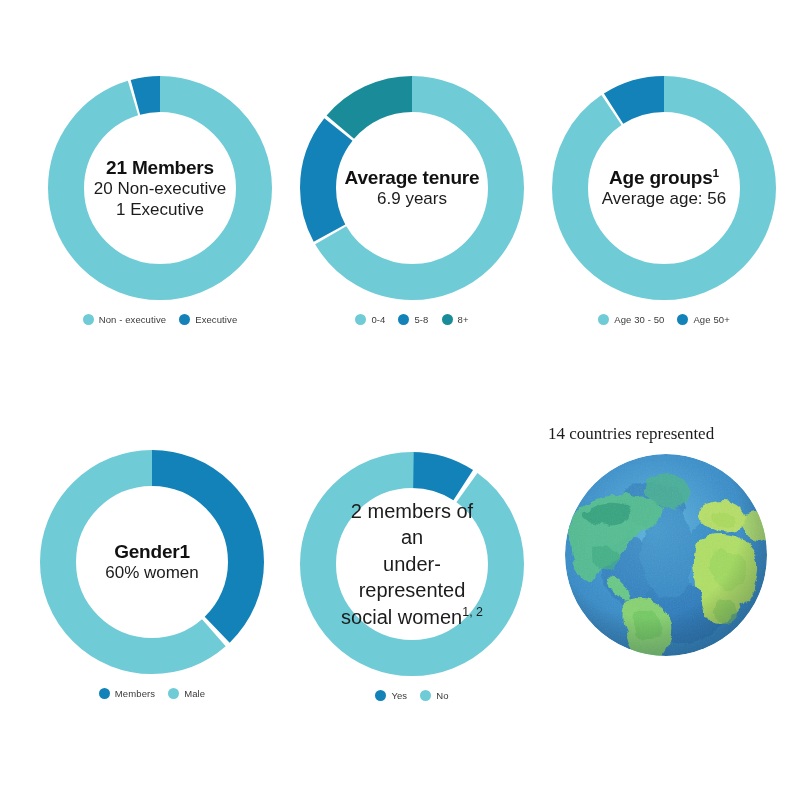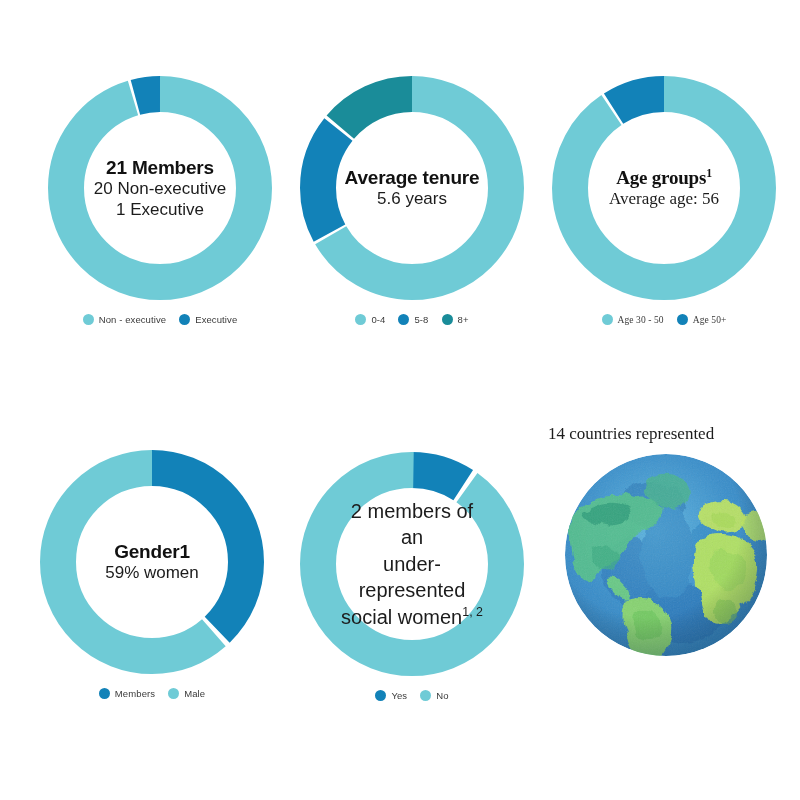--- a/index.html
+++ b/index.html
@@ -158,40 +158,40 @@
       <svg class="donut-svg" viewBox="0 0 224 224">
 
         <circle cx="112" cy="112" r="94" fill="none" stroke="#6FCBD6" stroke-width="36" stroke-dasharray="392.8 197.8" stroke-dashoffset="0" transform="rotate(-90 112 112)"></circle>
 
         <circle cx="112" cy="112" r="94" fill="none" stroke="#1282B8" stroke-width="36" stroke-dasharray="110.0 480.6" stroke-dashoffset="-395.3" transform="rotate(-90 112 112)"></circle>
 
         <circle cx="112" cy="112" r="94" fill="none" stroke="#1A8C99" stroke-width="36" stroke-dasharray="81.8 508.8" stroke-dashoffset="-508.3" transform="rotate(-90 112 112)"></circle>
       </svg>
       <div class="donut-center">
         <span class="center-title">Average tenure</span>
-        <span class="center-sub">5.6 years</span>
+        <span class="center-sub">6.9 years</span>
       </div>
     </div>
     <div class="legend">
       <div class="legend-item">
         <span class="legend-dot" style="background:#6FCBD6"></span>
         <span class="legend-label">0-4</span>
       </div>
       <div class="legend-item">
         <span class="legend-dot" style="background:#1282B8"></span>
         <span class="legend-label">5-8</span>
       </div>
       <div class="legend-item">
         <span class="legend-dot" style="background:#1A8C99"></span>
         <span class="legend-label">8+</span>
       </div>
     </div>
   </div>
 
-  <div class="card" style="left:552px; top:76px; width:224px;font-family:Liberation Serif, serif;">
+  <div class="card" style="left:552px; top:76px; width:224px;">
     <div class="donut-wrap">
       <svg class="donut-svg" viewBox="0 0 224 224">
 
         <circle cx="112" cy="112" r="94" fill="none" stroke="#6FCBD6" stroke-width="36" stroke-dasharray="534.0 56.6" stroke-dashoffset="0" transform="rotate(-90 112 112)"></circle>
 
         <circle cx="112" cy="112" r="94" fill="none" stroke="#1282B8" stroke-width="36" stroke-dasharray="53.6 537.0" stroke-dashoffset="-536.5" transform="rotate(-90 112 112)"></circle>
       </svg>
       <div class="donut-center">
         <span class="center-title"><span>Age groups</span><sup>1</sup></span>
         <span class="center-sub">Average age: 56</span>
@@ -212,21 +212,21 @@
   <div class="card" style="left:40px; top:450px; width:224px;">
     <div class="donut-wrap">
       <svg class="donut-svg" viewBox="0 0 224 224">
 
         <circle cx="112" cy="112" r="94" fill="none" stroke="#1282B8" stroke-width="36" stroke-dasharray="222.9 367.7" stroke-dashoffset="0" transform="rotate(-90 112 112)"></circle>
 
         <circle cx="112" cy="112" r="94" fill="none" stroke="#6FCBD6" stroke-width="36" stroke-dasharray="362.7 227.9" stroke-dashoffset="-227.4" transform="rotate(-90 112 112)"></circle>
       </svg>
       <div class="donut-center">
         <span class="center-title">Gender1</span>
-        <span class="center-sub">59% women</span>
+        <span class="center-sub">60% women</span>
       </div>
     </div>
     <div class="legend">
       <div class="legend-item">
         <span class="legend-dot" style="background:#1282B8"></span>
         <span class="legend-label">Members</span>
       </div>
       <div class="legend-item">
         <span class="legend-dot" style="background:#6FCBD6"></span>
         <span class="legend-label">Male</span>

